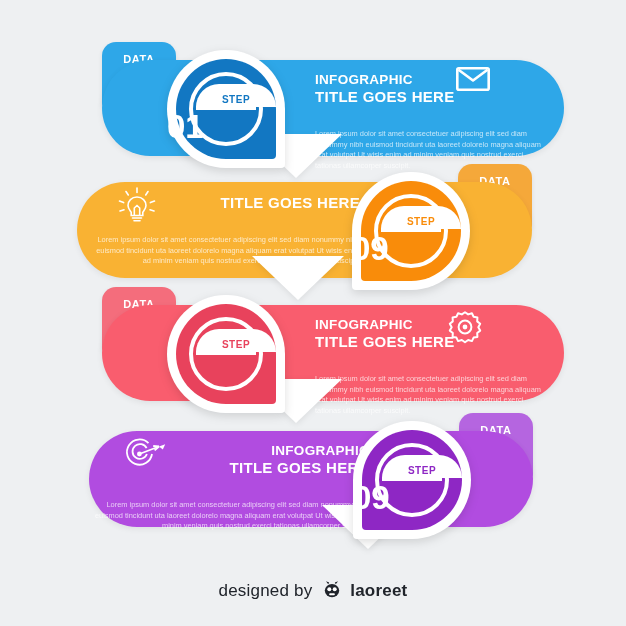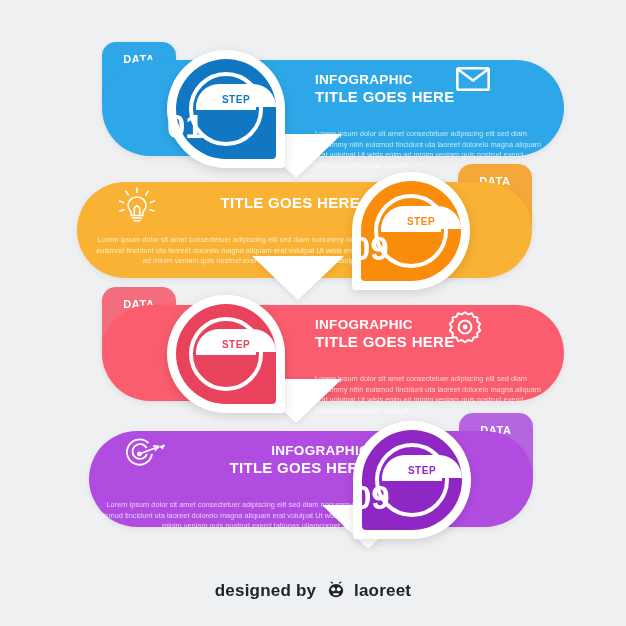--- a/index.html
+++ b/index.html
@@ -183,21 +183,21 @@
   #footer {
     position: absolute;
     left: 0;
     top: 580px;
     width: 626px;
     text-align: center;
     color: #20242b;
     font-size: 17px;
     letter-spacing: 0.2px;
   }
-  #footer .fp-designed { font-weight: bold; }
+  #footer .fp-designed { font-weight: normal; }
   #footer .fp-name { font-weight: bold; }
   #footer .fp-mark {
     display: inline-block;
     vertical-align: -3px;
     margin: 0 3px 0 5px;
   }
 </style>
 </head>
 <body>
 

